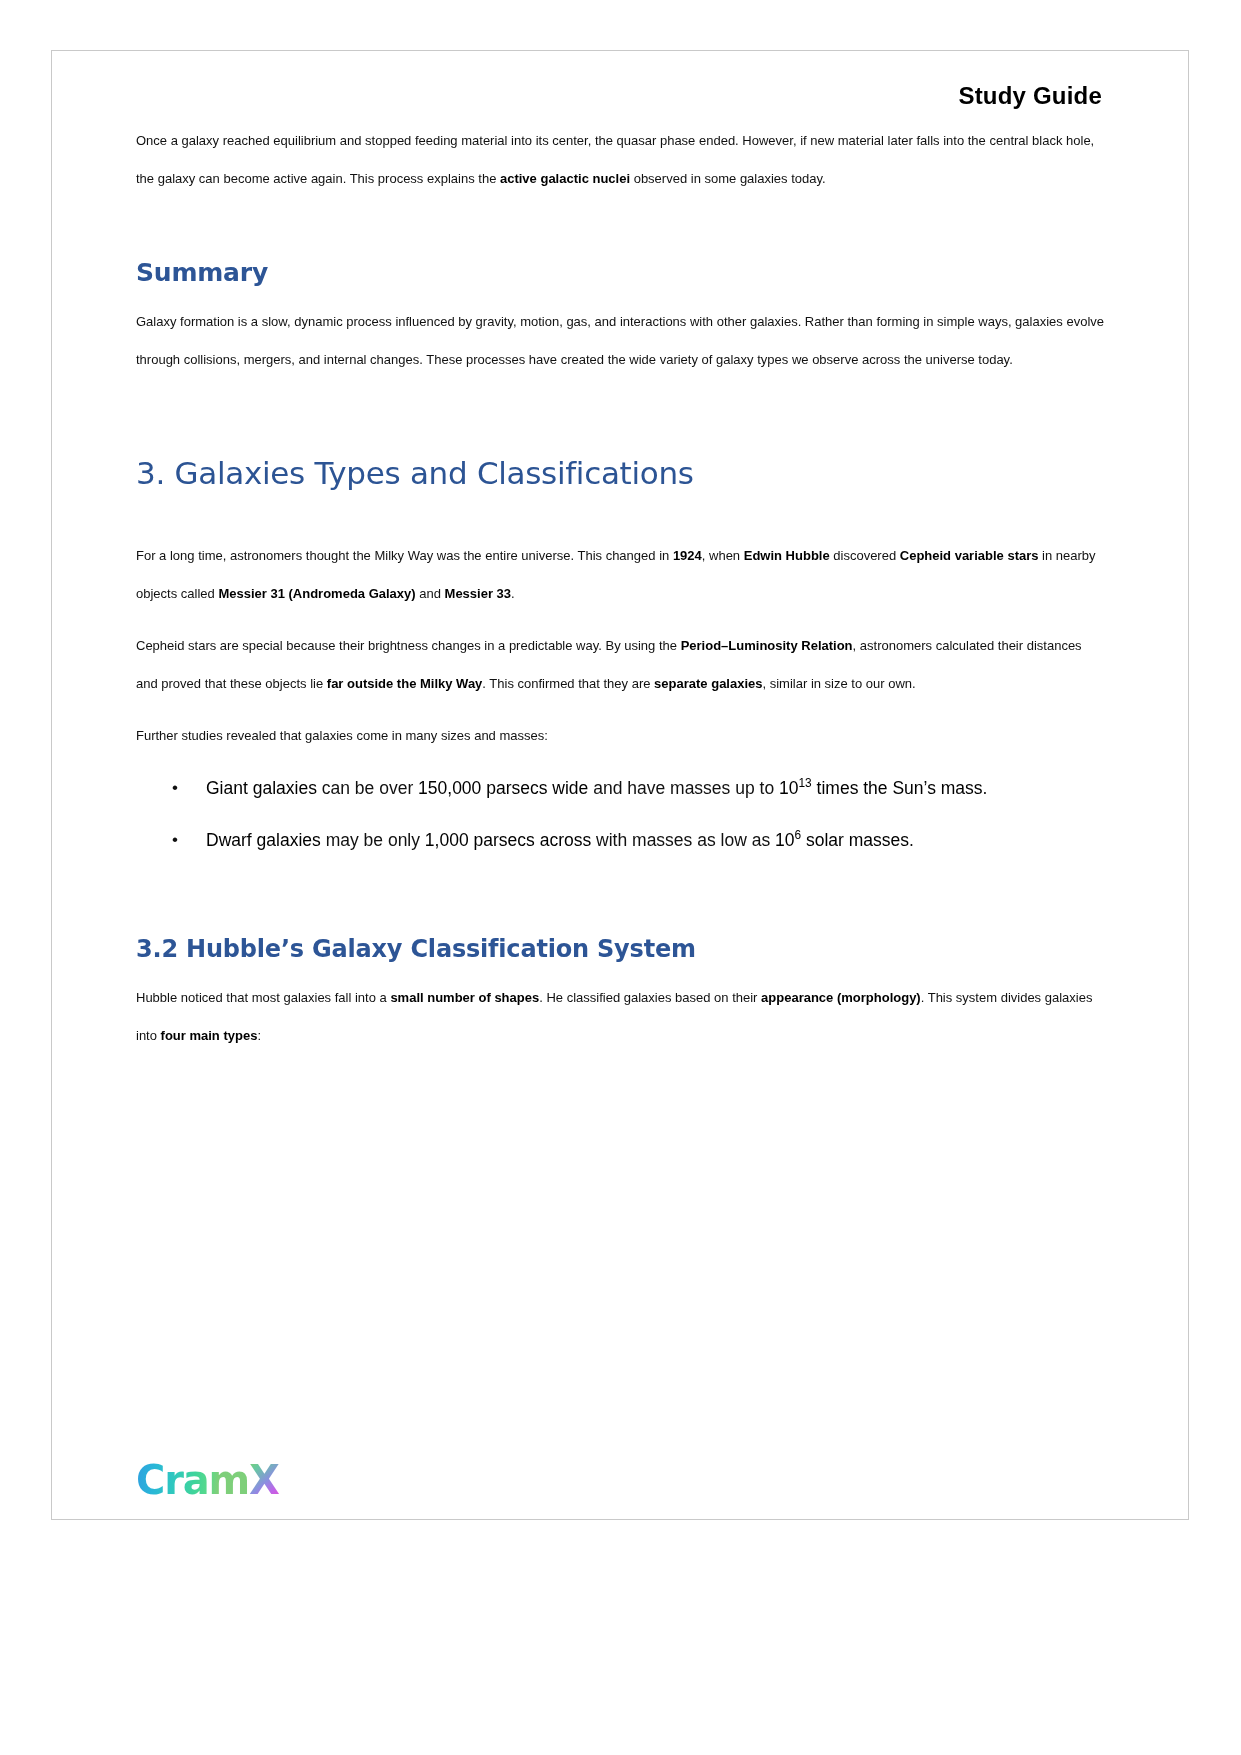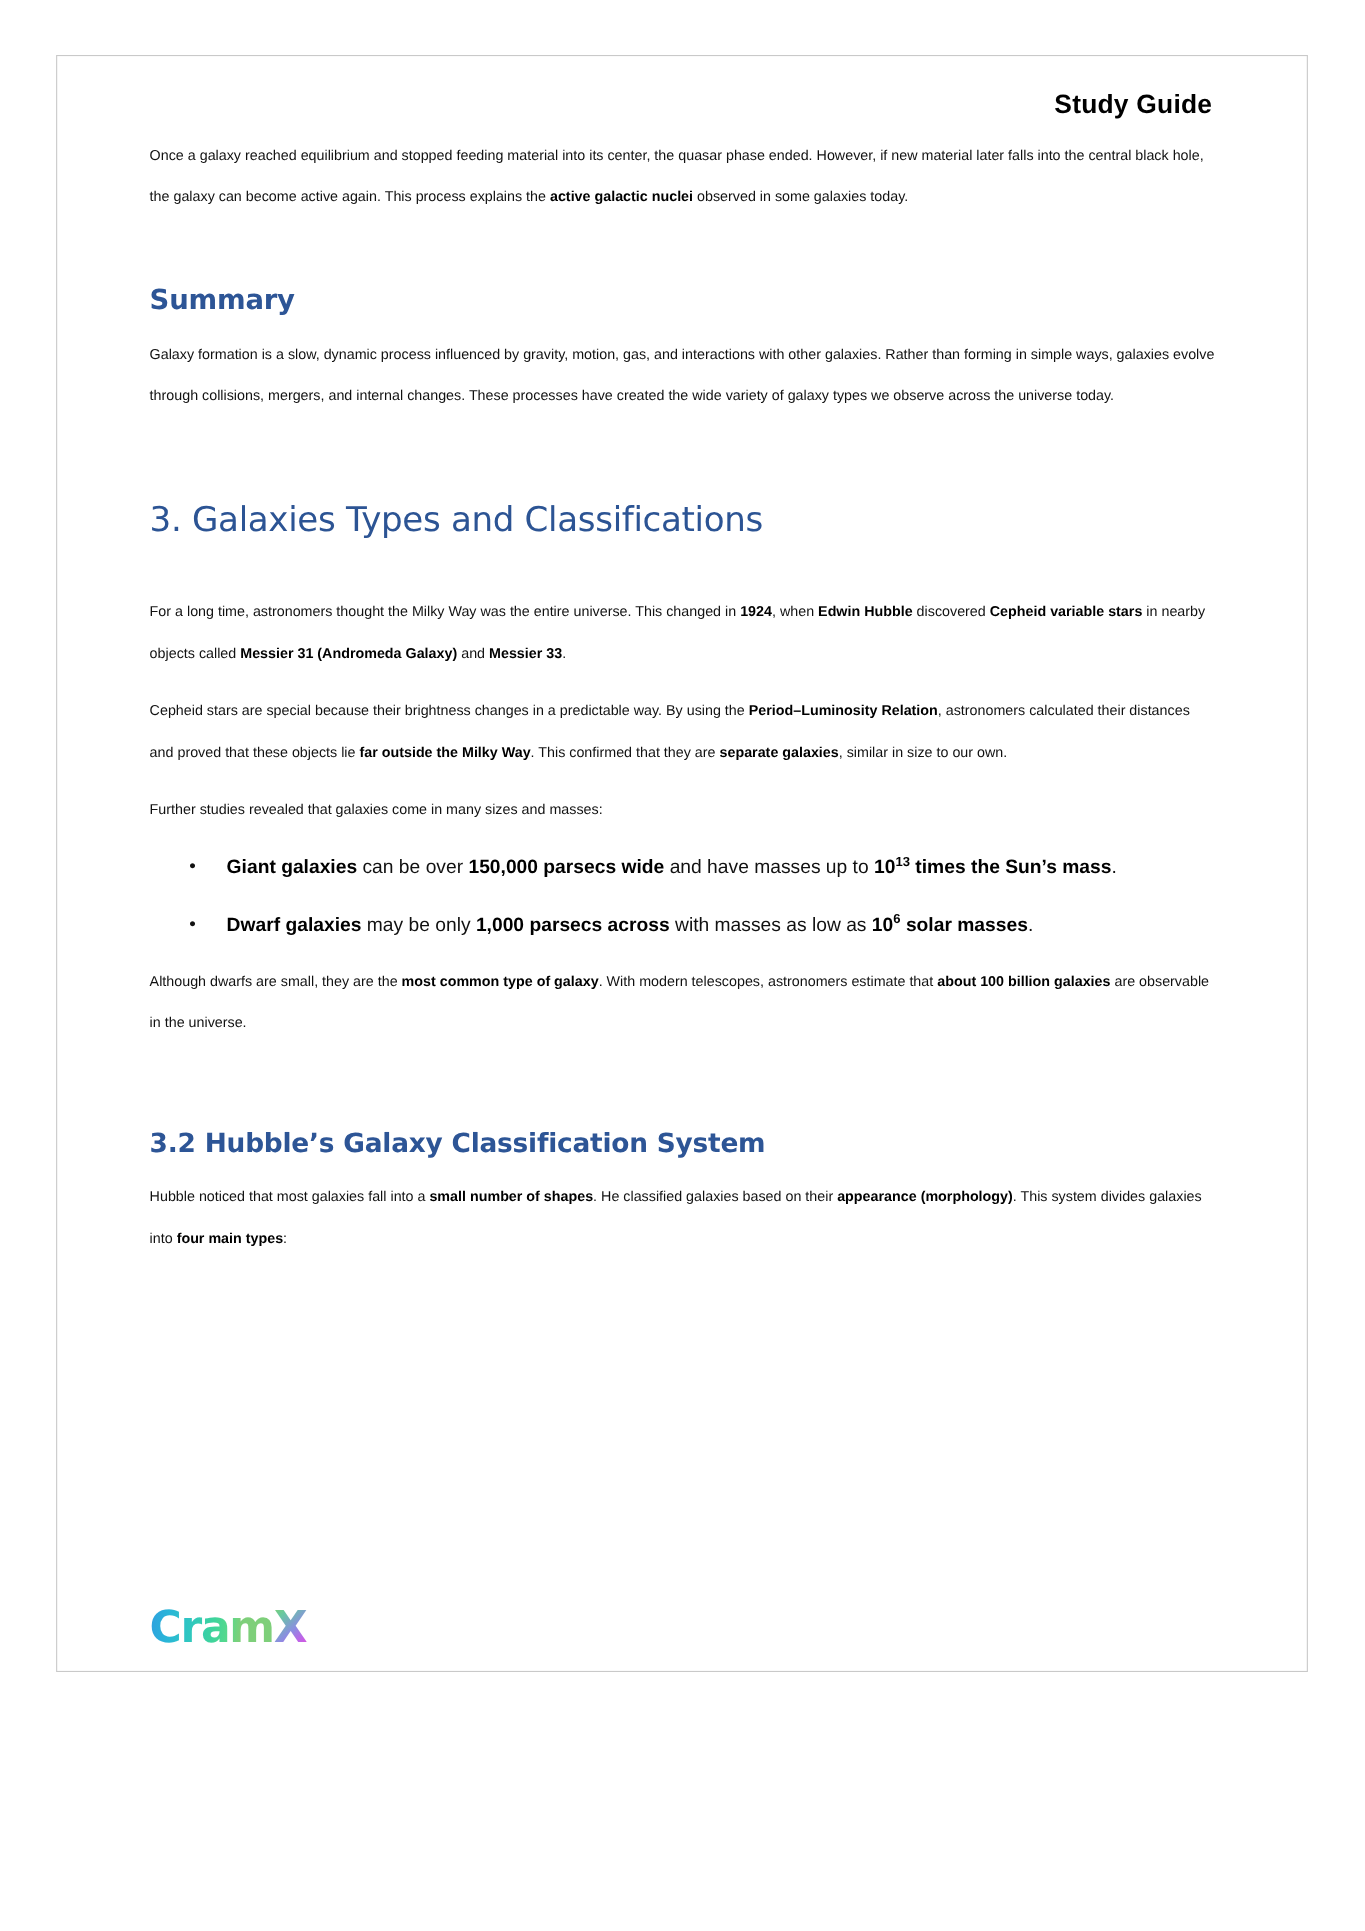--- a/index.html
+++ b/index.html
@@ -141,21 +141,21 @@
   }
   ul.bullets > li {
     position: relative;
     padding-left: 70px;
     font-family: "Liberation Sans", sans-serif;
     font-size: 17.5px;
     line-height: 38px;
     color: #111111;
     margin-bottom: 14px;
   }
-  ul.bullets > li b { font-weight: 700; color: #000; }
+  ul.bullets > li b { font-weight: 400; color: #000; }
   ul.bullets > li .bullet-dot {
     position: absolute;
     left: 36px;
     top: 0;
     font-size: 17px;
     line-height: 38px;
     color: #111;
   }
 
   
@@ -236,21 +236,20 @@
 
     <ul class="bullets">
       <li>
         <span class="bullet-dot">•</span><b>Giant galaxies</b><span> can be over </span><b>150,000 parsecs wide</b><span> and have masses up to </span><b><span>10</span><sup>13</sup><span> times the Sun’s mass</span></b><span>.</span>
       </li>
       <li>
         <span class="bullet-dot">•</span><b>Dwarf galaxies</b><span> may be only </span><b>1,000 parsecs across</b><span> with masses as low as </span><b><span>10</span><sup>6</sup><span> solar masses</span></b><span>.</span>
       </li>
     </ul>
 
-    <p class="body"><span>Although dwarfs are small, they are the </span><b>most common type of galaxy</b><span>. With modern telescopes, astronomers estimate that </span><b>about 100 billion galaxies</b><span> are observable in the universe.</span></p>
 
     <div class="gap-xl"></div>
 
     <h3 class="h-sub">3.2 Hubble’s Galaxy Classification System</h3>
 
     <p class="body"><span>Hubble noticed that most galaxies fall into a </span><b>small number of shapes</b><span>. He classified galaxies based on their </span><b>appearance (morphology)</b><span>. This system divides galaxies into </span><b>four main types</b><span>:</span></p>
 
   </div>
 
   <div id="footer-logo">

